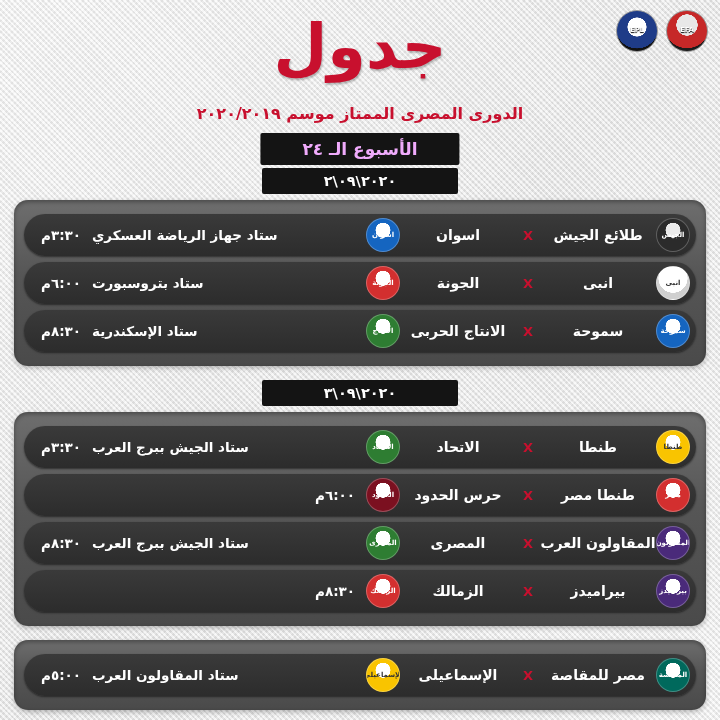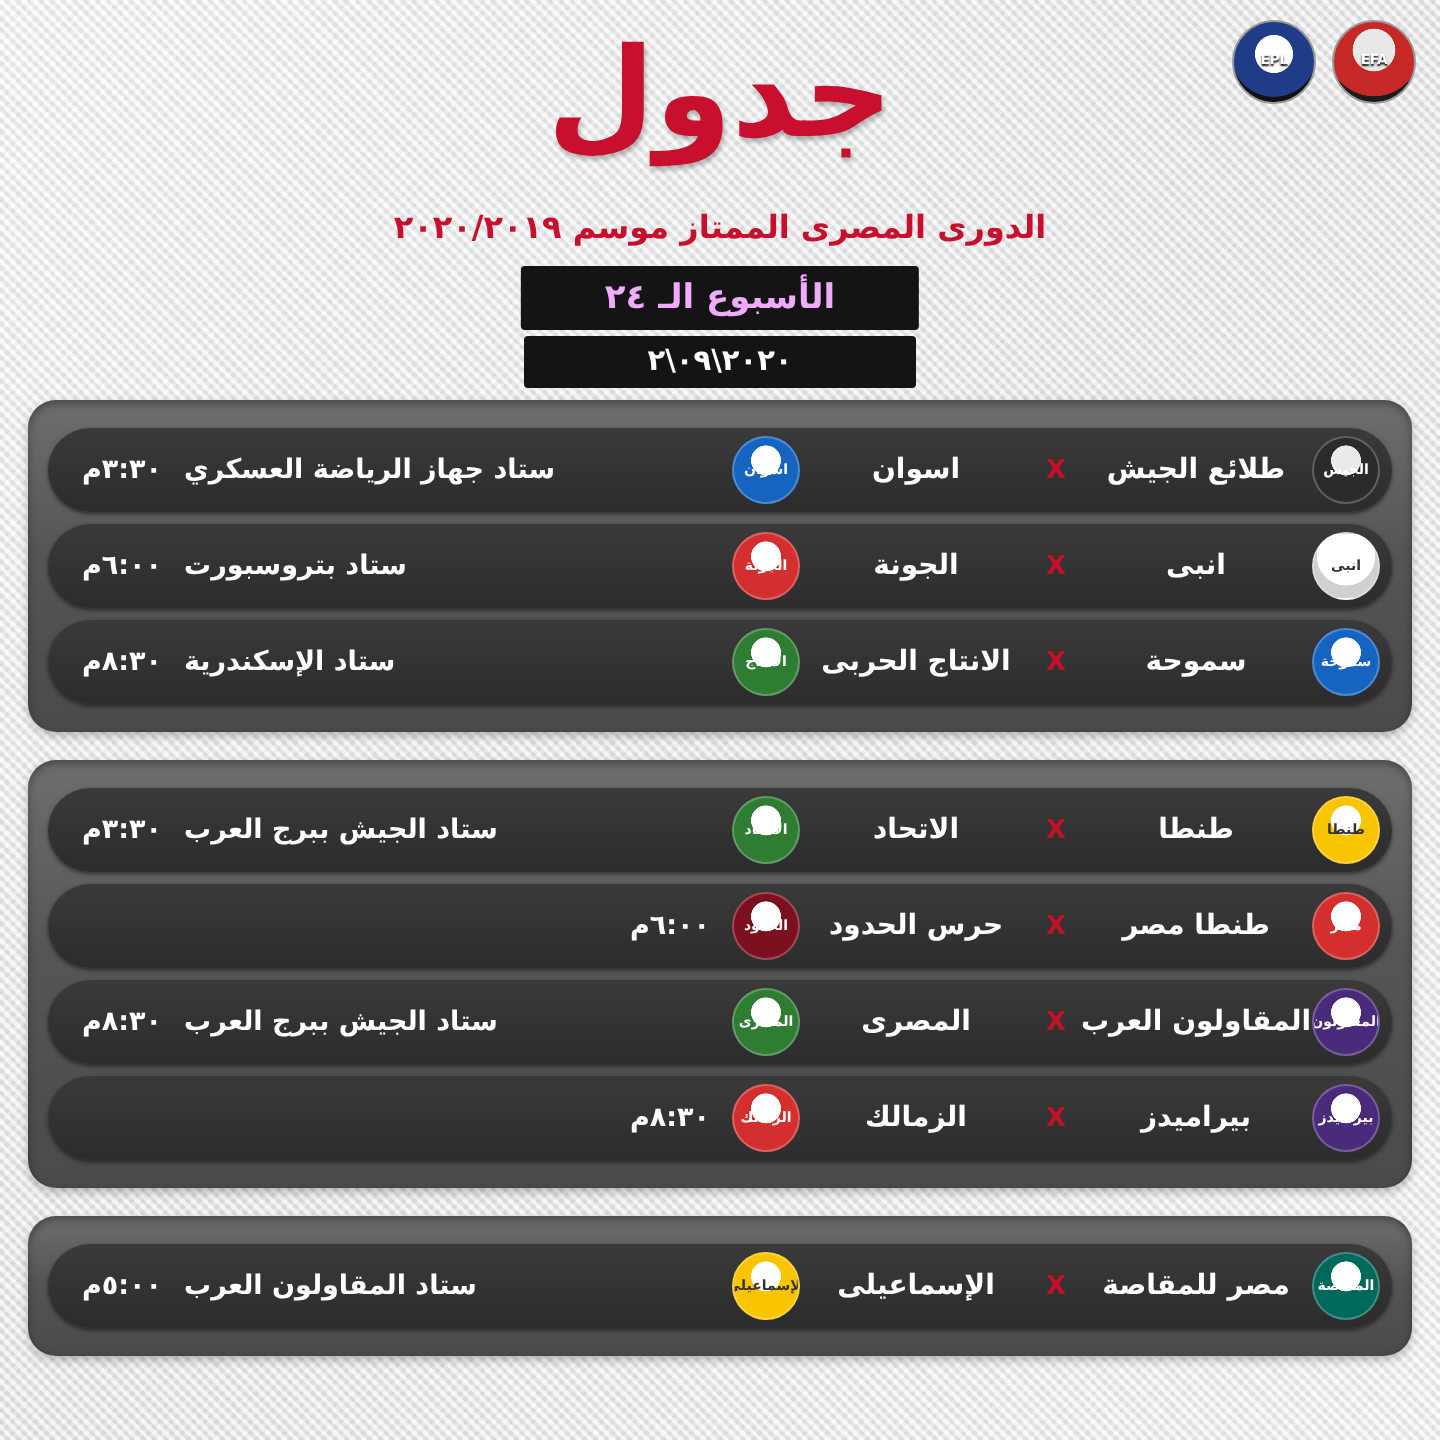--- a/index.html
+++ b/index.html
@@ -167,20 +167,21 @@
             <div class="team-name home-name">سموحة</div>
             <div class="vs">X</div>
             <div class="team-name away-name">الانتاج الحربى</div>
             <div class="crest c-green">الانتاج</div>
             <div class="stadium">ستاد الإسكندرية</div>
             <div class="time">٨:٣٠م</div>
           </div>
         </div>
       </div>
       <div class="day-block">
+        <div class="date-bar">٢٠٢٠\٠٩\٣</div>
         <div class="matches">
           <div class="match">
             <div class="crest c-yellow">طنطا</div>
             <div class="team-name home-name">طنطا</div>
             <div class="vs">X</div>
             <div class="team-name away-name">الاتحاد</div>
             <div class="crest c-green">الاتحاد</div>
             <div class="stadium">ستاد الجيش ببرج العرب</div>
             <div class="time">٣:٣٠م</div>
           </div>

